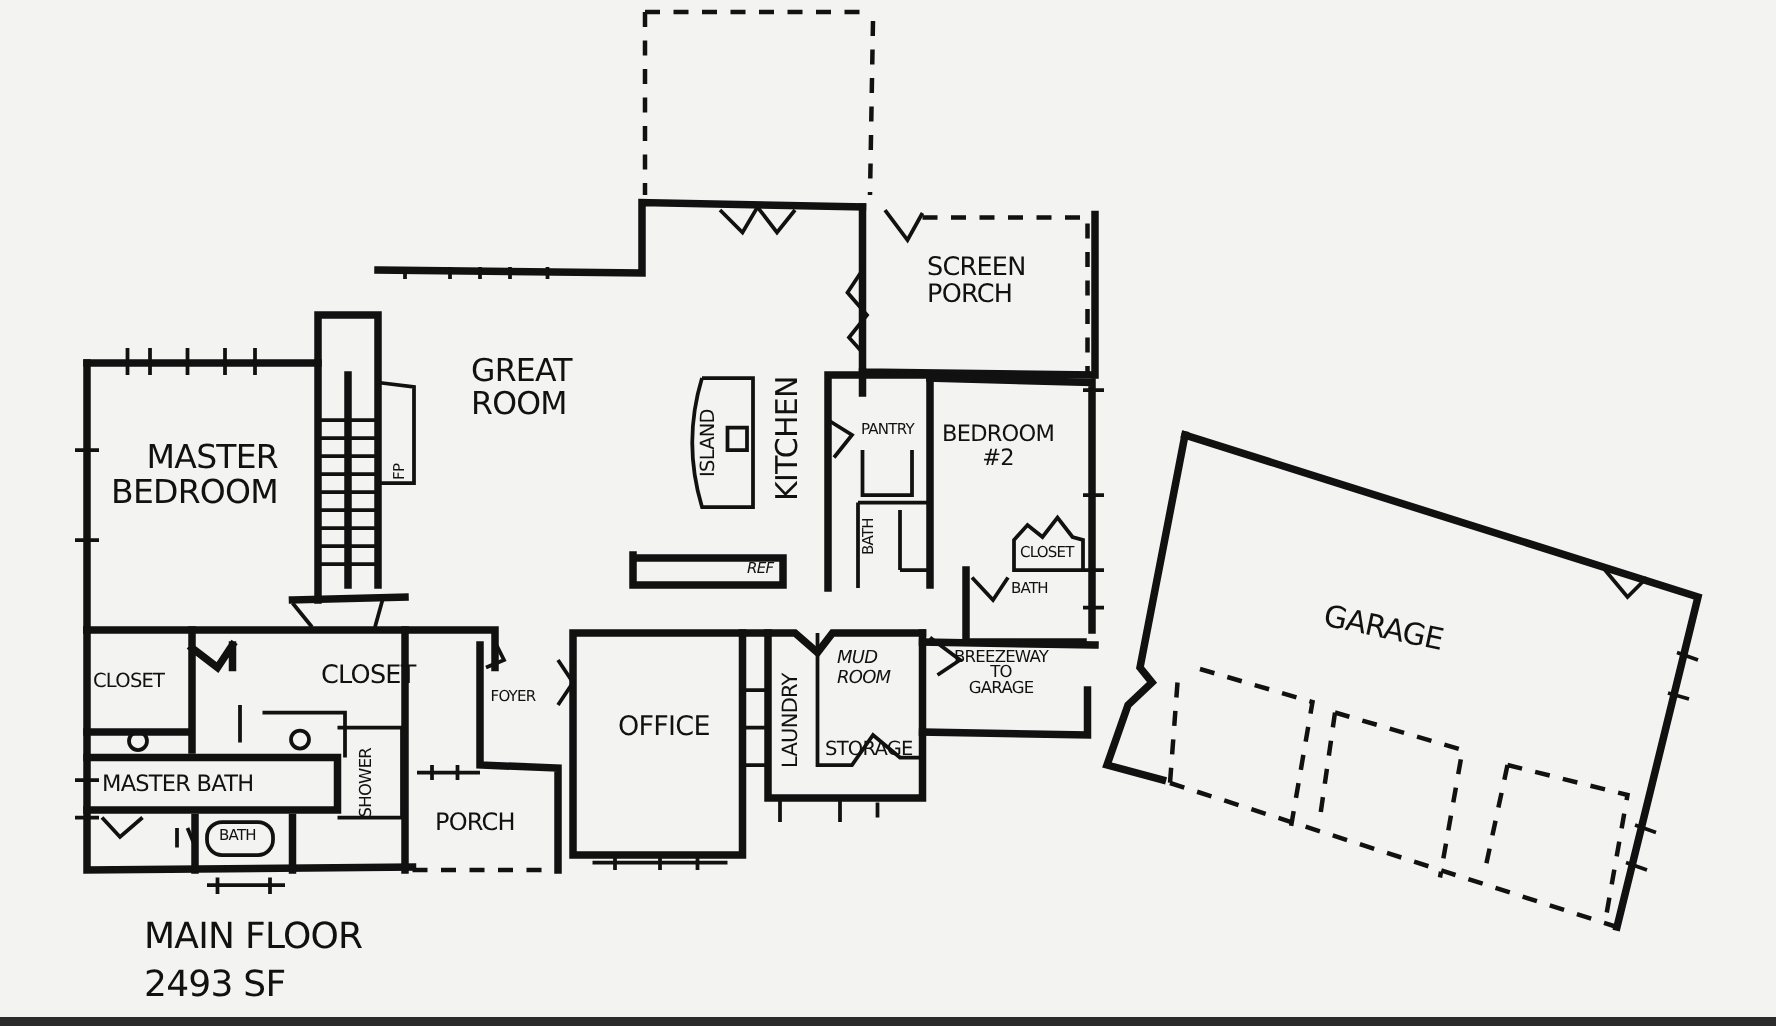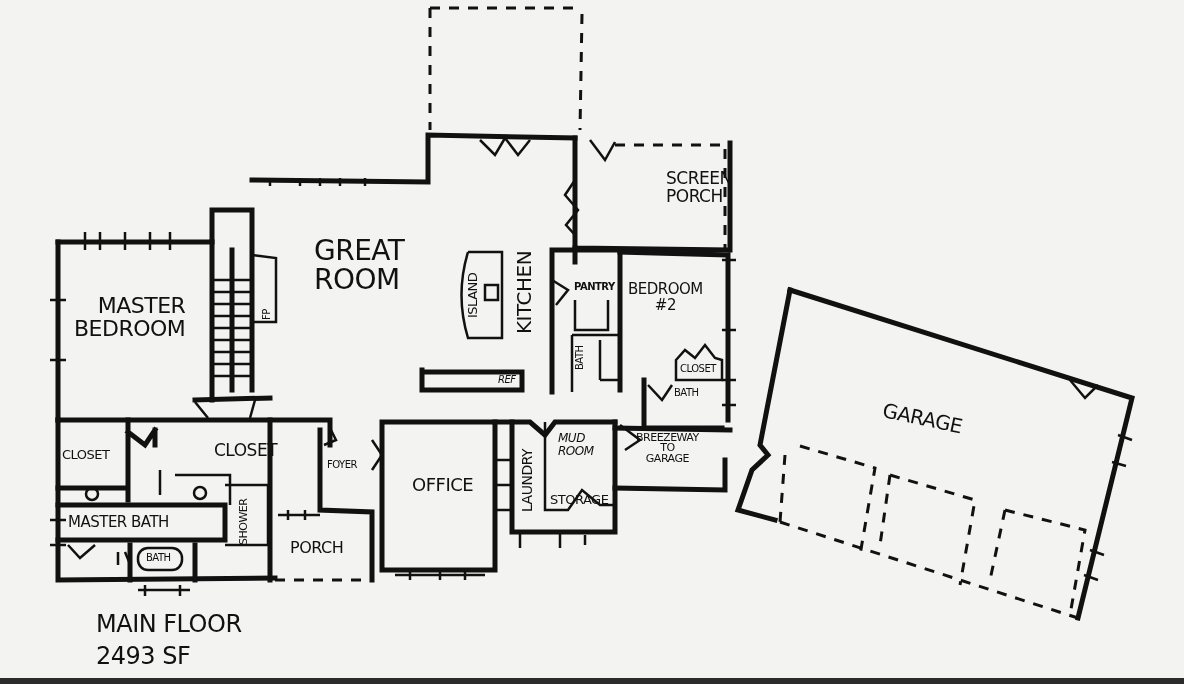--- a/index.html
+++ b/index.html
@@ -99,41 +99,41 @@
       <path class="w" d="M790 290 L760 445 L768 455 L752 470 L738 510 L775 520"></path>
       <path class="t" d="M1070 380 L1085 398 L1098 385"></path>
       <path class="t" d="M1118 435 L1132 440 M1112 462 L1126 466 M1090 550 L1104 555 M1084 575 L1098 580"></path>
       <path class="d" d="M780 522 L1078 618"></path>
       <path class="d" d="M800 446 L875 468 L860 555 M785 455 L780 522"></path>
       <path class="d" d="M890 475 L975 500 L960 585 M890 475 L880 545"></path>
       <path class="d" d="M1005 510 L1085 530 L1070 615 M1005 510 L990 580"></path>
     </g>
   </svg>
 
-  <div class="lbl" style="left:314px;top:236px;font-size:28px;">
+  <div class="lbl" style="left:314px;top:236px;font-size:21px;">
       <span style="white-space:pre-line;display:block;">GREAT
 ROOM</span>
     </div>
   <div class="lbl" style="left:74px;top:294px;font-size:22px;">
       <span style="white-space:pre-line;display:block;text-align:right;">MASTER
 BEDROOM</span>
     </div>
   <div class="lbl vert" style="left:514px;top:334px;font-size:20px;">KITCHEN</div>
   <div class="lbl vert" style="left:466px;top:318px;font-size:13px;">ISLAND</div>
   <div class="lbl" style="left:498px;top:375px;font-size:10px;font-style:italic;">REF</div>
   <div class="lbl vert" style="left:262px;top:320px;font-size:10px;">FP</div>
-  <div class="lbl" style="left:574px;top:282px;font-size:10px;font-weight:bold;">PANTRY</div>
+  <div class="lbl" style="left:574px;top:282px;font-size:10px;">PANTRY</div>
   <div class="lbl" style="left:628px;top:282px;font-size:15px;text-align:center;">
       <span style="white-space:pre-line;display:block;text-align:center;">BEDROOM
 #2</span>
     </div>
   <div class="lbl vert" style="left:575px;top:370px;font-size:10px;">BATH</div>
   <div class="lbl" style="left:680px;top:364px;font-size:10px;">CLOSET</div>
   <div class="lbl" style="left:674px;top:388px;font-size:10px;">BATH</div>
-  <div class="lbl" style="left:618px;top:170px;font-size:17px;margin-left:48px;">
+  <div class="lbl" style="left:618px;top:170px;font-size:17px;">
       <span style="white-space:pre-line;display:block;">SCREEN
 PORCH</span>
     </div>
   <div class="lbl" style="left:62px;top:448px;font-size:13px;">CLOSET</div>
   <div class="lbl" style="left:214px;top:442px;font-size:17px;">CLOSET</div>
   <div class="lbl" style="left:327px;top:460px;font-size:10px;">FOYER</div>
   <div class="lbl" style="left:68px;top:515px;font-size:15px;">MASTER BATH</div>
   <div class="lbl" style="left:146px;top:553px;font-size:10px;">BATH</div>
   <div class="lbl vert" style="left:238px;top:545px;font-size:11px;">SHOWER</div>
   <div class="lbl" style="left:290px;top:540px;font-size:16px;">PORCH</div>

